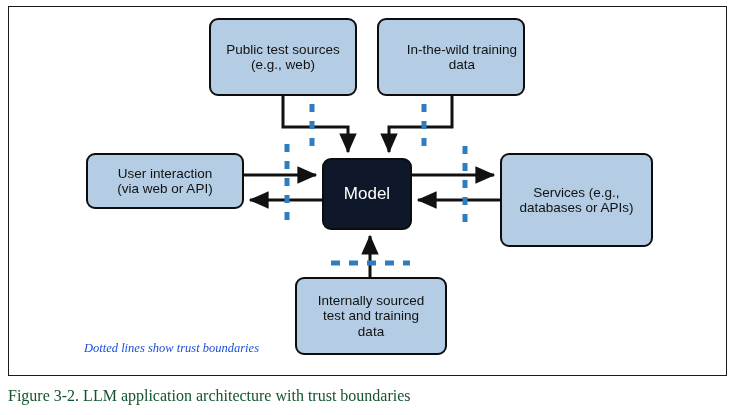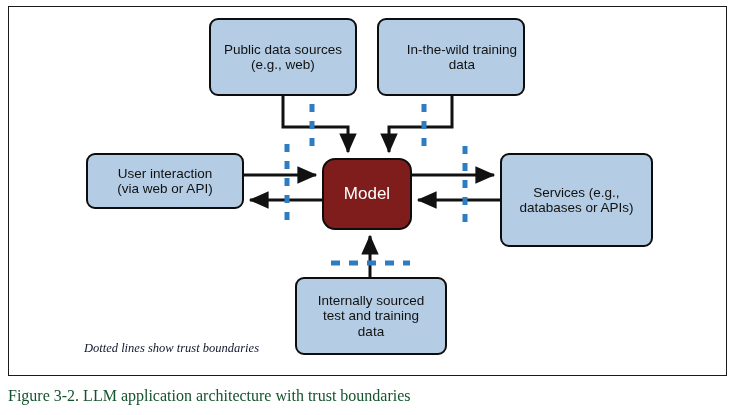--- a/index.html
+++ b/index.html
@@ -44,38 +44,37 @@
     justify-content: center;
     text-align: center;
     line-height: 1.12;
   }
   .node-light {
     background: #b4cde4;
     color: #111111;
     font-size: 13.5px;
   }
   .node-accent {
-    background: #7f1d1d;
+    background: #0f172a;
     color: #ffffff;
     font-size: 17px;
-    border-radius: 13px;
   }
   .node-label {
     display: block;
     padding: 0 6px;
     white-space: pre-line;
   }
   .legend-note {
     position: absolute;
     left: 84px;
     top: 341px;
     font-family: "Liberation Serif", serif;
     font-style: italic;
     font-size: 12.5px;
-    color: #0f172a;
+    color: #1d4ed8;
     white-space: nowrap;
   }
   .caption {
     position: absolute;
     left: 8px;
     top: 387px;
     font-family: "Liberation Serif", serif;
     font-size: 16px;
     color: #14532d;
     white-space: nowrap;
@@ -134,21 +133,21 @@
     </g>
     <g>
       <line x1="465" y1="146" x2="465" y2="226" stroke="#2e7dc0" stroke-width="5" stroke-dasharray="8 9" stroke-linecap="butt"></line>
     </g>
     <g>
       <line x1="331" y1="263" x2="410" y2="263" stroke="#2e7dc0" stroke-width="5" stroke-dasharray="9 9" stroke-linecap="butt"></line>
     </g>
   </svg>
 
   <div class="node-box node-light" style="left:209px; top:18px; width:148px; height:78px;">
-    <span class="node-label">Public data sources
+    <span class="node-label">Public test sources
 (e.g., web)</span>
   </div>
 
   <div class="node-box node-light" style="left:377px; top:18px; width:148px; height:78px;justify-content:flex-end;">
     <span class="node-label">In-the-wild training
 data</span>
   </div>
 
   <div class="node-box node-light" style="left:86px; top:153px; width:158px; height:56px;">
     <span class="node-label">User interaction

